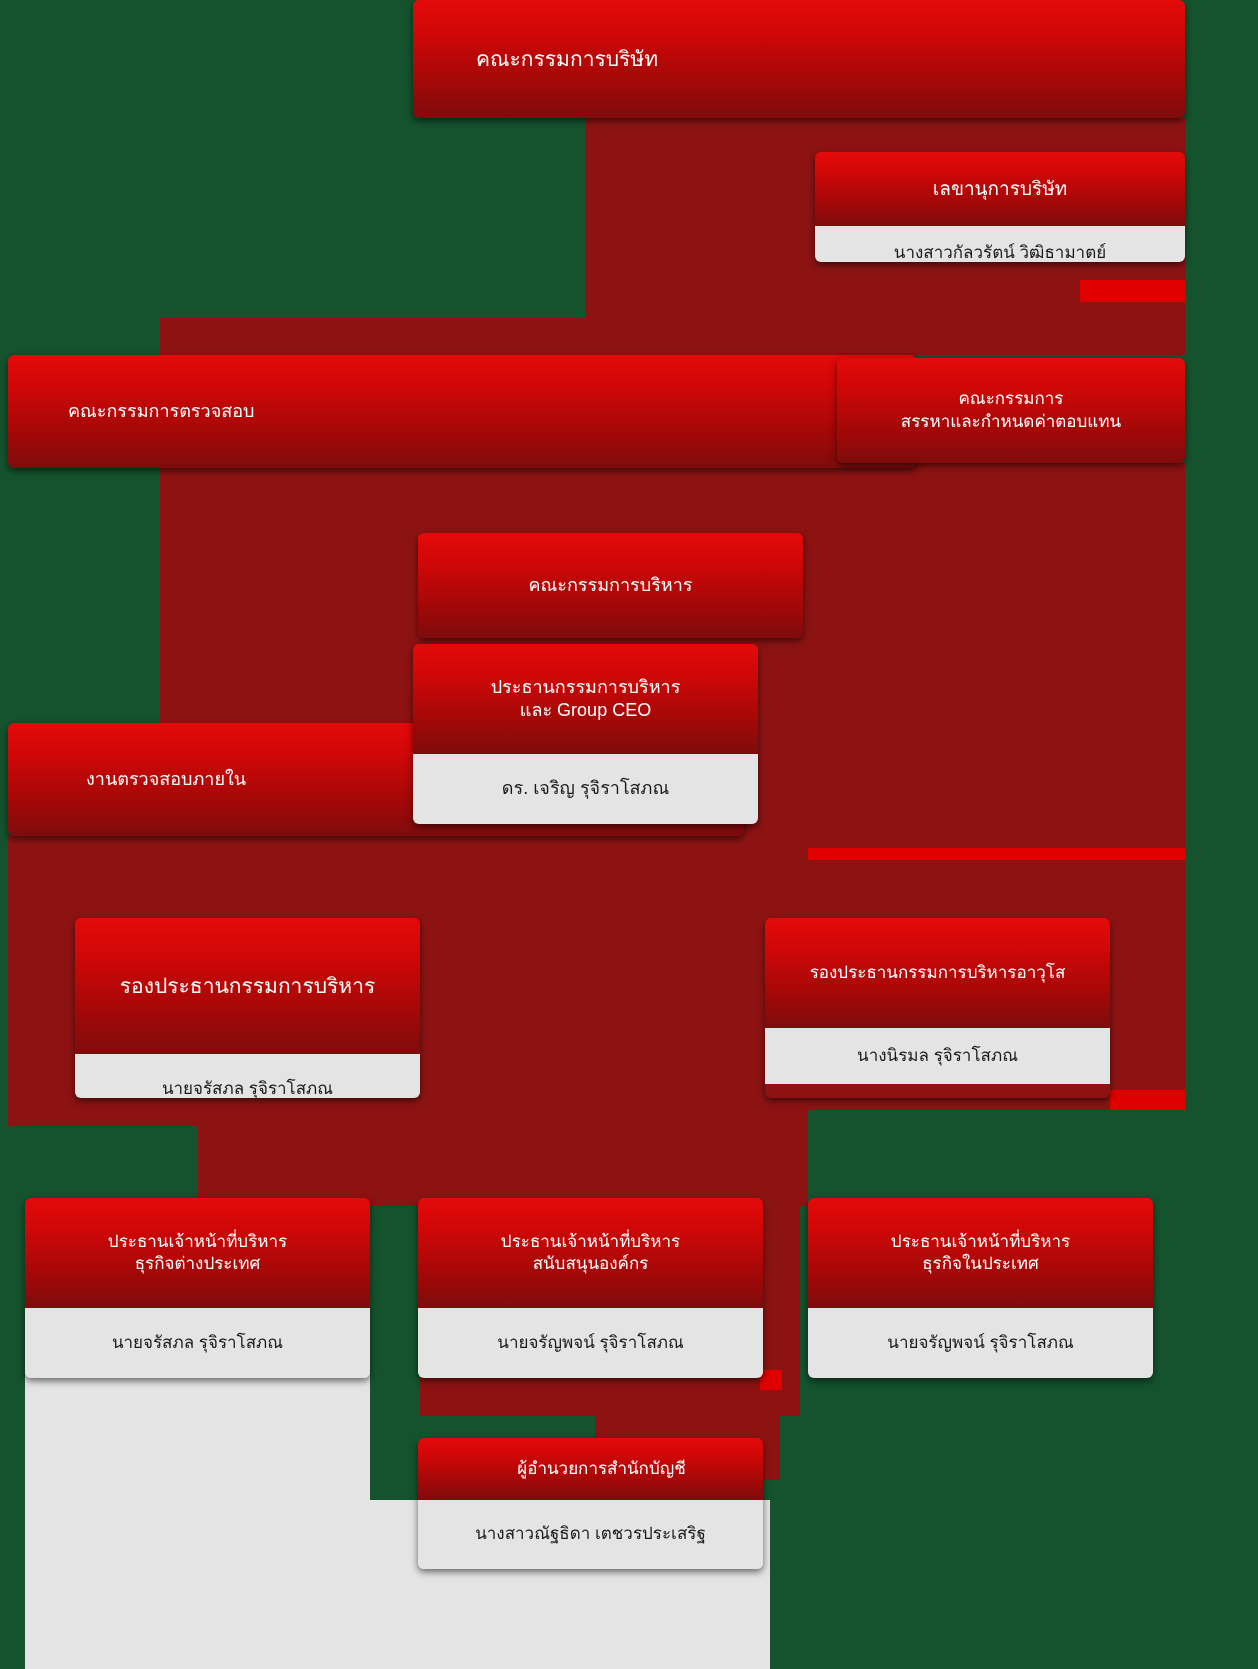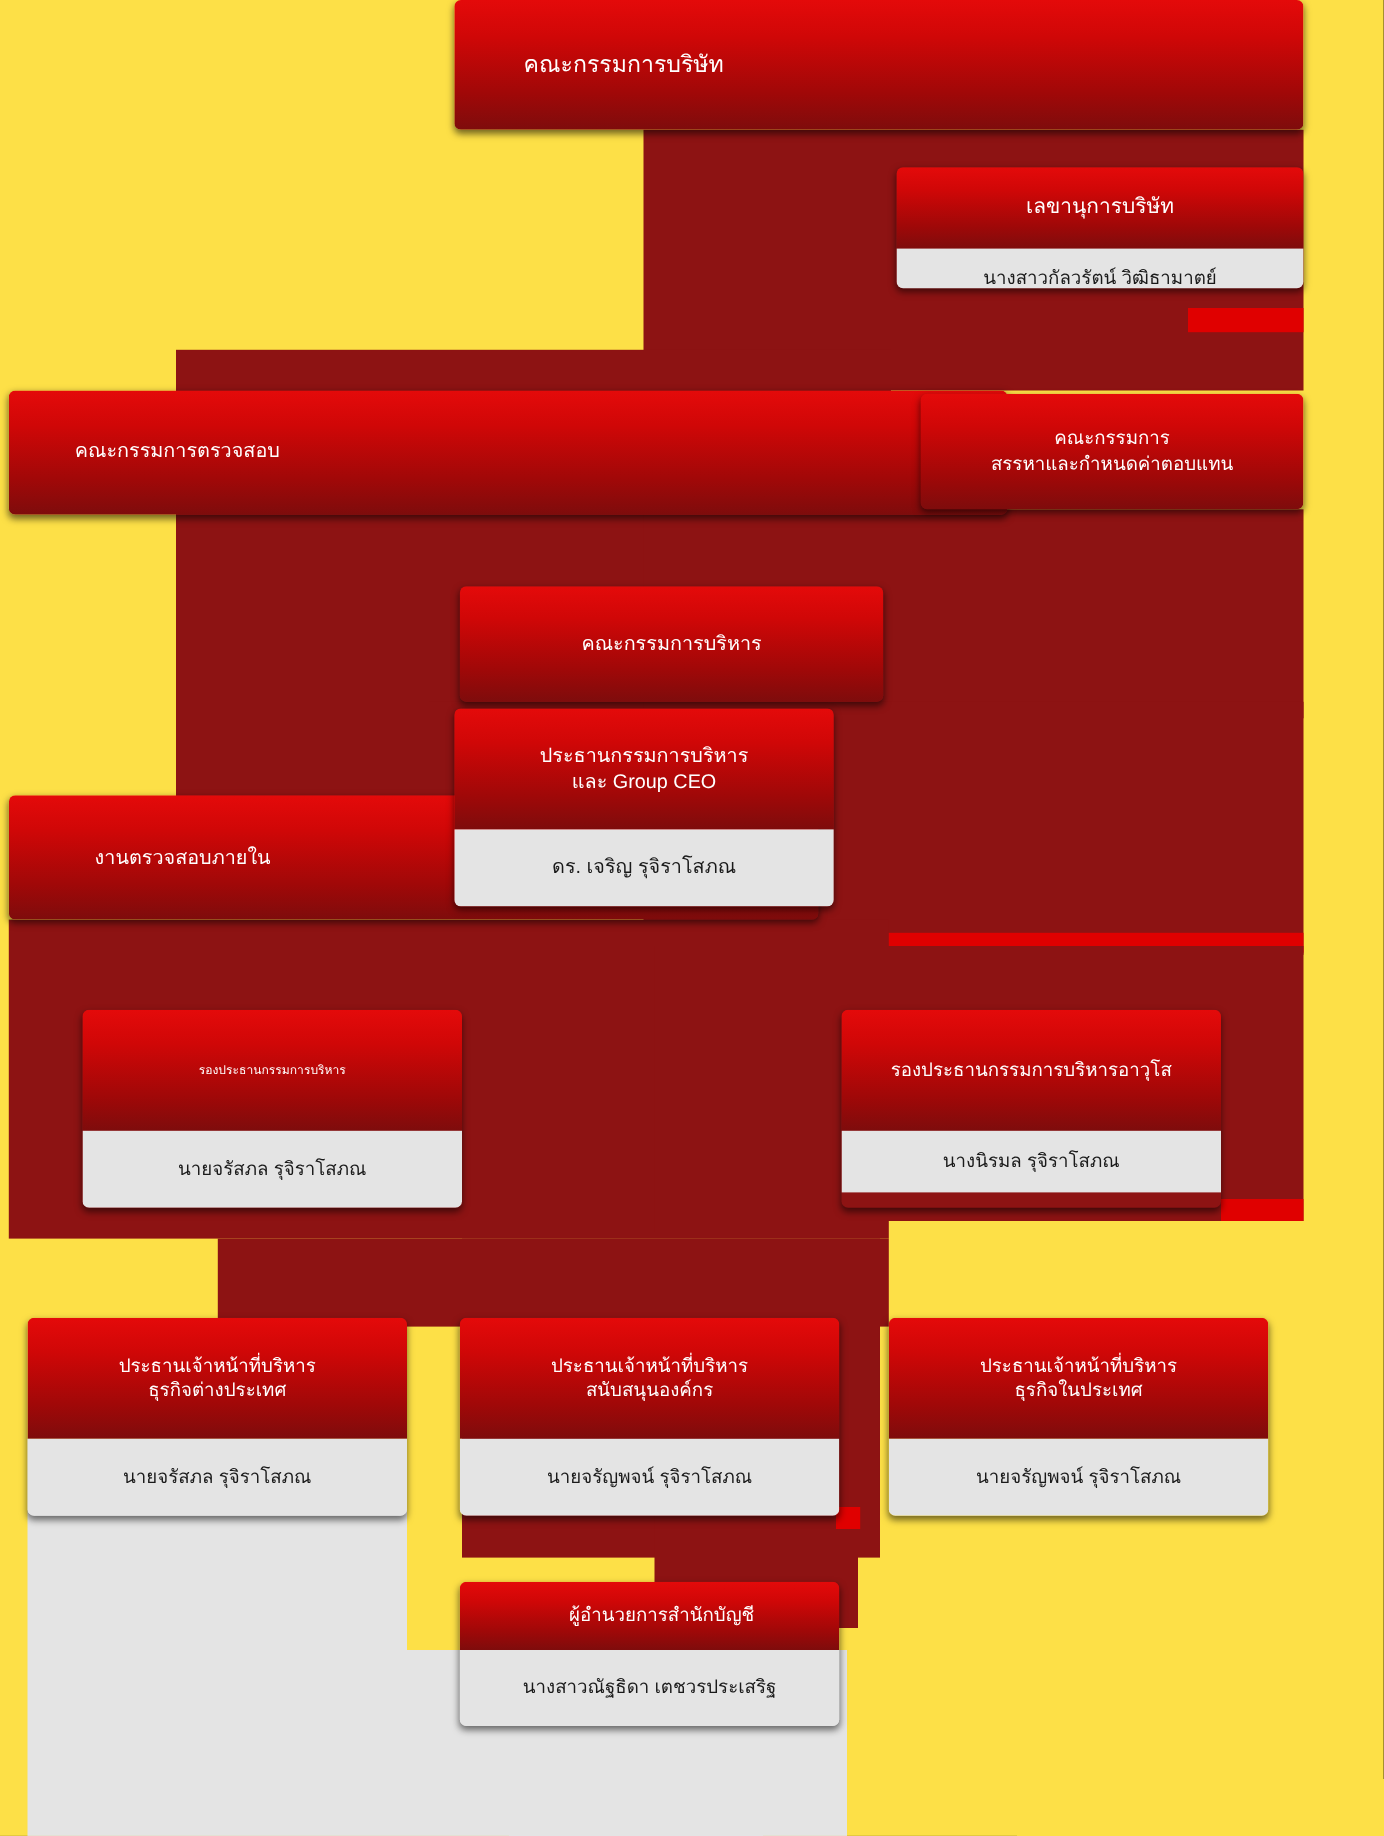--- a/index.html
+++ b/index.html
@@ -5,21 +5,21 @@
 <style>
   html,body{margin:0;padding:0;background:#000;}
   body{
     font-family:"Liberation Sans","DejaVu Sans",sans-serif;
     -webkit-font-smoothing:antialiased;
   }
   #stage{
     position:relative;
     width:1258px;
     height:1669px;
-    background:#fde047;
+    background:#14532d;
     overflow:hidden;
   }
 
   
   .conn{position:absolute;background:#8d1313;}
   .conn.bright{background:#e00000;}
 
   
   .node{
     position:absolute;
@@ -51,41 +51,41 @@
   }
 
   
   #n-board        {left:413px; top:0px;    width:772px; height:118px;}
   #n-board .title-bar{height:118px;font-size:21px;justify-content:flex-start;padding-left:63px;}
 
   #n-secretary    {left:815px; top:152px;  width:370px; height:110px;}
   #n-secretary .title-bar{height:74px;font-size:19px;}
   #n-secretary .name-bar{height:54px;font-size:17px;}
 
-  #n-audit-comm   {left:8px;   top:355px;  width:908px; height:113px;font-family:Liberation Mono, monospace;}
+  #n-audit-comm   {left:8px;   top:355px;  width:908px; height:113px;}
   #n-audit-comm .title-bar{height:113px;font-size:18px;justify-content:flex-start;padding-left:60px;}
 
   #n-risk-comm    {left:418px; top:358px;  width:385px; height:105px;}
   #n-risk-comm .title-bar{height:105px;font-size:17px;}
 
   #n-nominate-comm{left:837px; top:358px;  width:348px; height:105px;}
   #n-nominate-comm .title-bar{height:105px;font-size:17px;}
 
   #n-exec-comm    {left:418px; top:533px;  width:385px; height:105px;}
   #n-exec-comm .title-bar{height:105px;font-size:18px;}
 
   #n-internal-audit{left:8px;  top:723px;  width:736px; height:113px;}
   #n-internal-audit .title-bar{height:113px;font-size:18px;justify-content:flex-start;padding-left:78px;}
 
   #n-ceo          {left:413px; top:644px;  width:345px; height:180px;}
   #n-ceo .title-bar{height:110px;font-size:18px;}
   #n-ceo .name-bar{height:70px;font-size:18px;}
 
   #n-vice-exec    {left:75px;  top:918px;  width:345px; height:180px;}
-  #n-vice-exec .title-bar{height:110px;font-size:11px;}
+  #n-vice-exec .title-bar{height:136px;font-size:21px;}
   #n-vice-exec .name-bar{height:70px;font-size:17px;}
 
   #n-senior-vice  {left:765px; top:918px;  width:345px; height:180px;}
   #n-senior-vice .title-bar{height:110px;font-size:17px;}
   #n-senior-vice .name-bar{height:56px;font-size:17px;}
 
   #n-ceo-intl     {left:25px;  top:1198px; width:345px; height:180px;}
   #n-ceo-intl .title-bar{height:110px;font-size:17px;}
   #n-ceo-intl .name-bar{height:70px;font-size:17px;}
 

